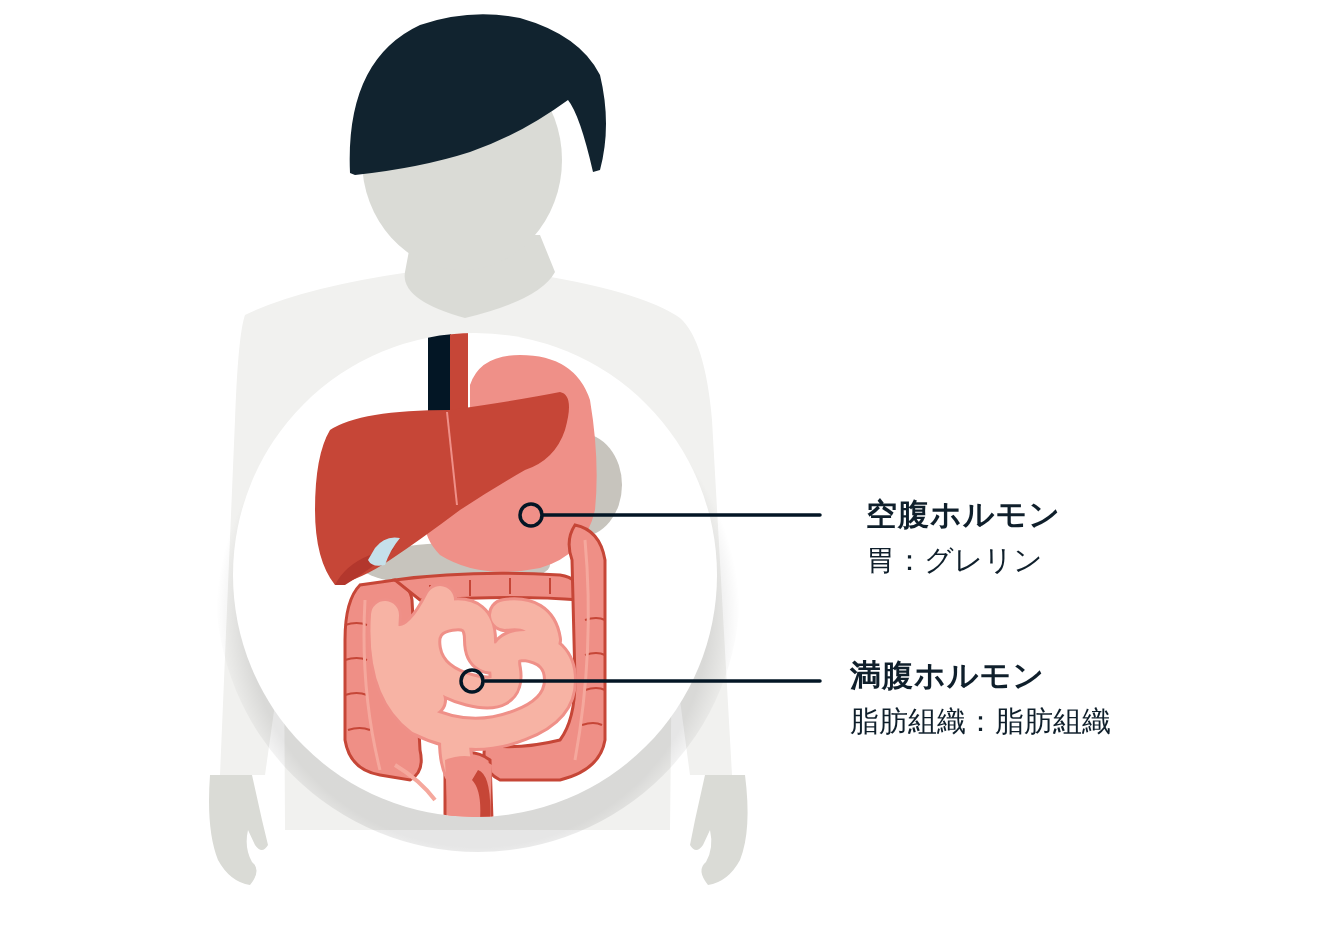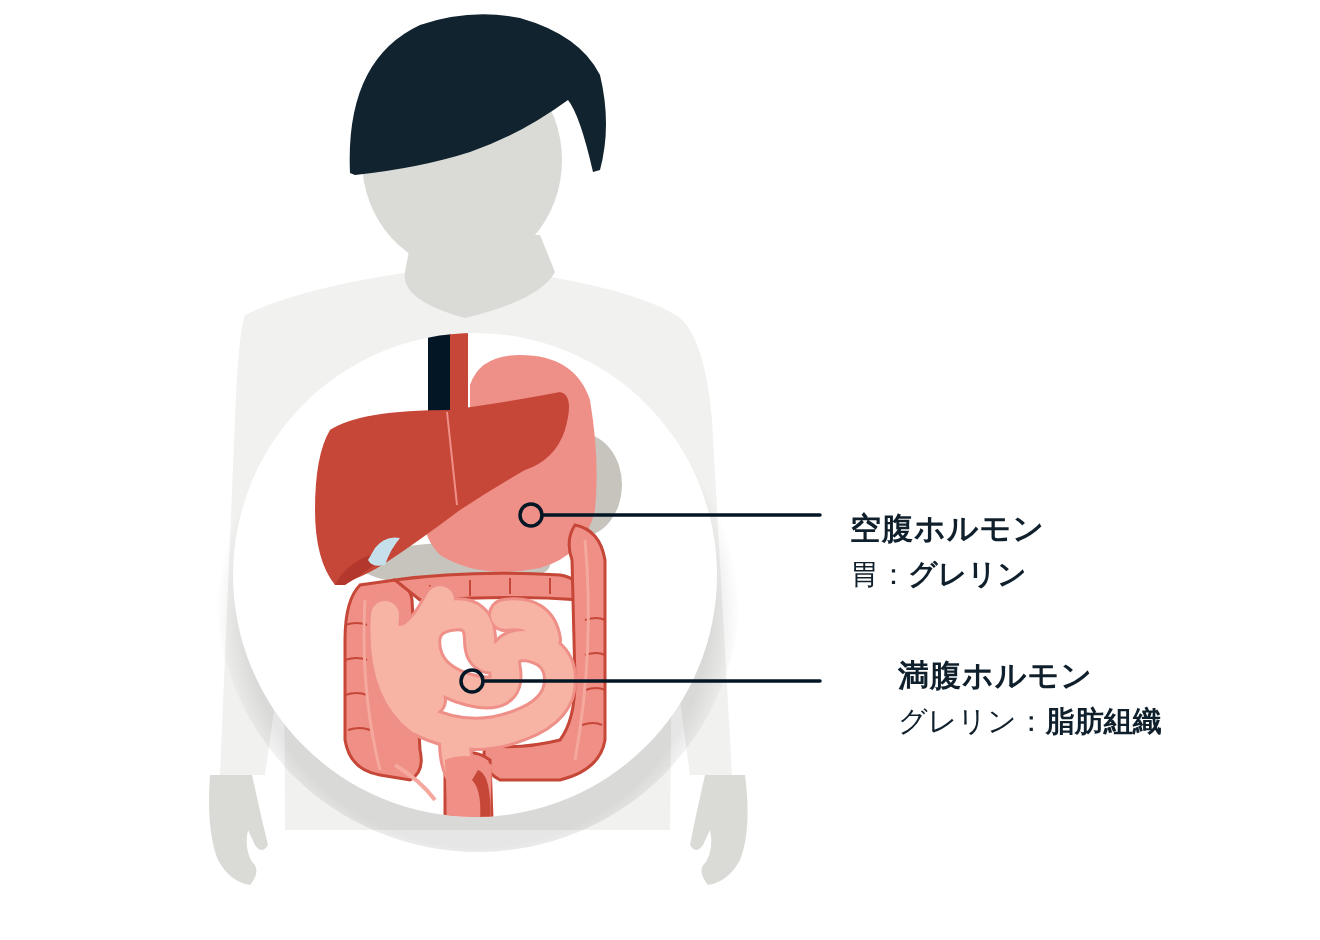--- a/index.html
+++ b/index.html
@@ -3,23 +3,23 @@
   <meta charset="utf-8">
   <style>
     html, body { margin:0; padding:0; background:#ffffff; }
     body { width:1320px; height:940px; position:relative; overflow:hidden;
            font-family:"DejaVu Sans","Liberation Sans",sans-serif; color:#0f1f2b; }
     #figure { position:absolute; left:0; top:0; width:1320px; height:940px; }
     .label-block { position:absolute; left:850px; }
     .label-title { font-size:31px; font-weight:bold; line-height:40px; letter-spacing:1px; white-space:nowrap; }
     .label-line { font-size:29px; line-height:52px; white-space:nowrap; }
     .label-line .k { font-weight:normal; }
-    .label-line .v { font-weight:bold; }
-    #hunger { top:508px; }
-    #satiety { top:655px;margin-left:48px; }
+    .label-line .v { font-weight:normal; }
+    #hunger { top:494px;margin-left:16px; }
+    #satiety { top:655px; }
   </style>
 </head>
 <body>
 
 <svg id="figure" viewBox="0 0 1320 940" xmlns="http://www.w3.org/2000/svg">
   <defs>
     <radialGradient id="circShadow" cx="0.5" cy="0.55" r="0.5">
       <stop offset="0.88" stop-color="#000" stop-opacity="0.10"></stop>
       <stop offset="1" stop-color="#000" stop-opacity="0"></stop>
     </radialGradient>
@@ -103,15 +103,15 @@
 <div id="hunger" class="label-block">
   <div class="label-title">空腹ホルモン</div>
   <div class="label-line">
     <span class="k">胃：</span><span class="v">グレリン</span>
   </div>
 </div>
 
 <div id="satiety" class="label-block">
   <div class="label-title">満腹ホルモン</div>
   <div class="label-line">
-    <span class="k">グレリン：</span><span class="v">脂肪組織</span>
+    <span class="k">脂肪組織：</span><span class="v">脂肪組織</span>
   </div>
 </div>
 
 </body></html>

